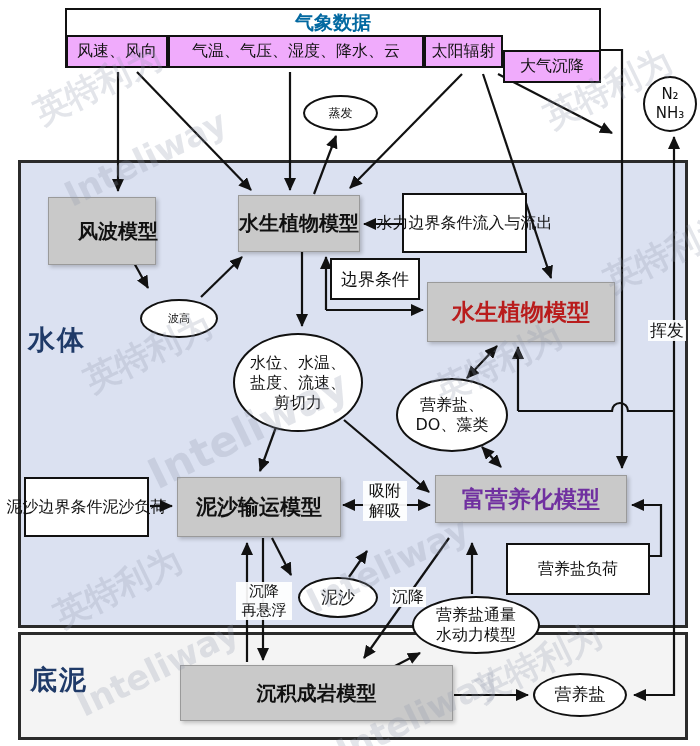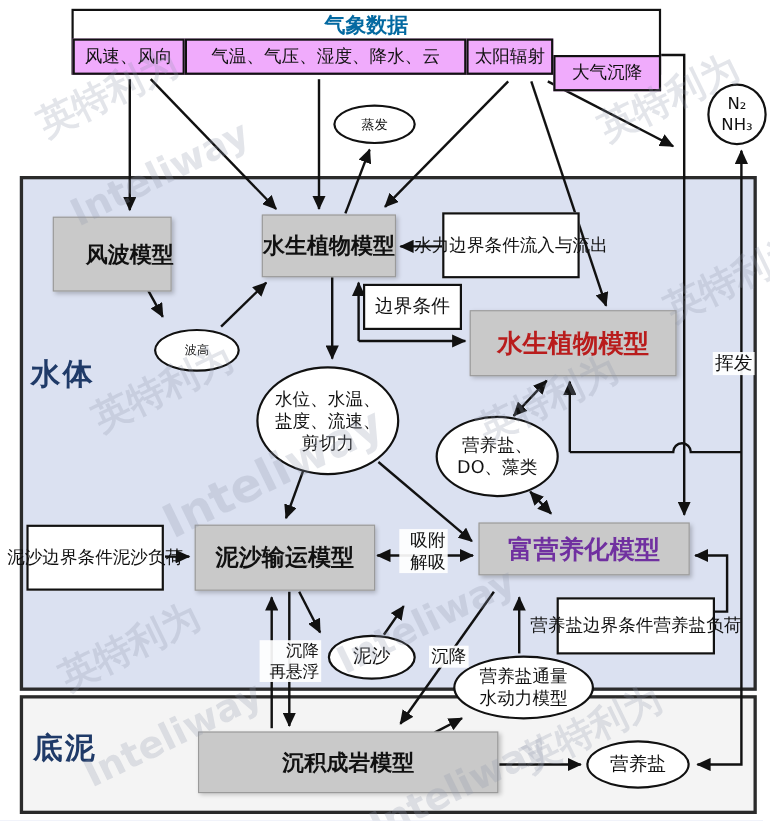--- a/index.html
+++ b/index.html
@@ -16,21 +16,21 @@
   #met-title{left:65px;top:10px;width:536px;text-align:center;font-size:19px;font-weight:bold;color:#0369a1;z-index:4;}
   .met-box{top:35px;height:33px;border:2px solid #111;background:#f0abfc;display:flex;align-items:center;
            justify-content:center;font-size:16px;color:#111;z-index:4;white-space:nowrap;}
   
   .gray-box{background:#c9c9c9;border:1px solid #9a9a9a;box-shadow:2px 2px 4px rgba(0,0,0,.22);
             display:flex;align-items:center;justify-content:center;font-weight:bold;color:#111;z-index:3;white-space:nowrap;}
   .white-box{background:#fff;border:2px solid #111;display:flex;flex-direction:row;align-items:center;
              justify-content:center;font-size:16px;color:#111;z-index:3;line-height:1.3;white-space:nowrap;}
   .ellipse{background:#fff;border:2px solid #111;border-radius:50%;display:flex;flex-direction:column;
            align-items:center;justify-content:center;font-size:16px;color:#111;z-index:3;text-align:center;line-height:1.25;}
-  .flow-label{background:rgba(255,255,255,.92);color:#111;font-size:16px;z-index:3;text-align:right;
+  .flow-label{background:rgba(255,255,255,.92);color:#111;font-size:16px;z-index:3;text-align:center;
               line-height:1.25;padding:0 2px;white-space:nowrap;}
   
   #wires{position:absolute;left:0;top:0;z-index:2;pointer-events:none;}
   .ln{stroke:#111;stroke-width:2.2;fill:none;}
   
   .wm{position:absolute;z-index:5;pointer-events:none;font-weight:bold;color:rgba(145,152,172,.25);
       transform:rotate(-26deg);font-size:34px;white-space:nowrap;}
 </style>
 </head>
 <body>
@@ -102,21 +102,20 @@
 <div class="abs white-box" style="left:402px;top:193px;width:125px;height:60px;">
   <span>水力边界条件</span>
   <span>流入与流出</span>
 </div>
 <div class="abs white-box" style="left:330px;top:258px;width:90px;height:42px;font-size:17px;">边界条件</div>
 <div class="abs white-box" style="left:24px;top:477px;width:125px;height:60px;">
   <span>泥沙边界条件</span>
   <span>泥沙负荷</span>
 </div>
 <div class="abs white-box" style="left:506px;top:543px;width:144px;height:52px;">
-  <span>营养盐边界条件</span>
   <span>营养盐负荷</span>
 </div>
 
 <div class="abs ellipse" style="left:303px;top:95px;width:75px;height:36px;font-size:12px;">蒸发</div>
 <div class="abs ellipse" style="left:643px;top:76px;width:54px;height:56px;font-size:15px;">
   <span>N₂</span>
   <span>NH₃</span>
 </div>
 <div class="abs ellipse" style="left:140px;top:299px;width:78px;height:39px;font-size:11px;">波高</div>
 <div class="abs ellipse" style="left:233px;top:333px;width:130px;height:99px;">

